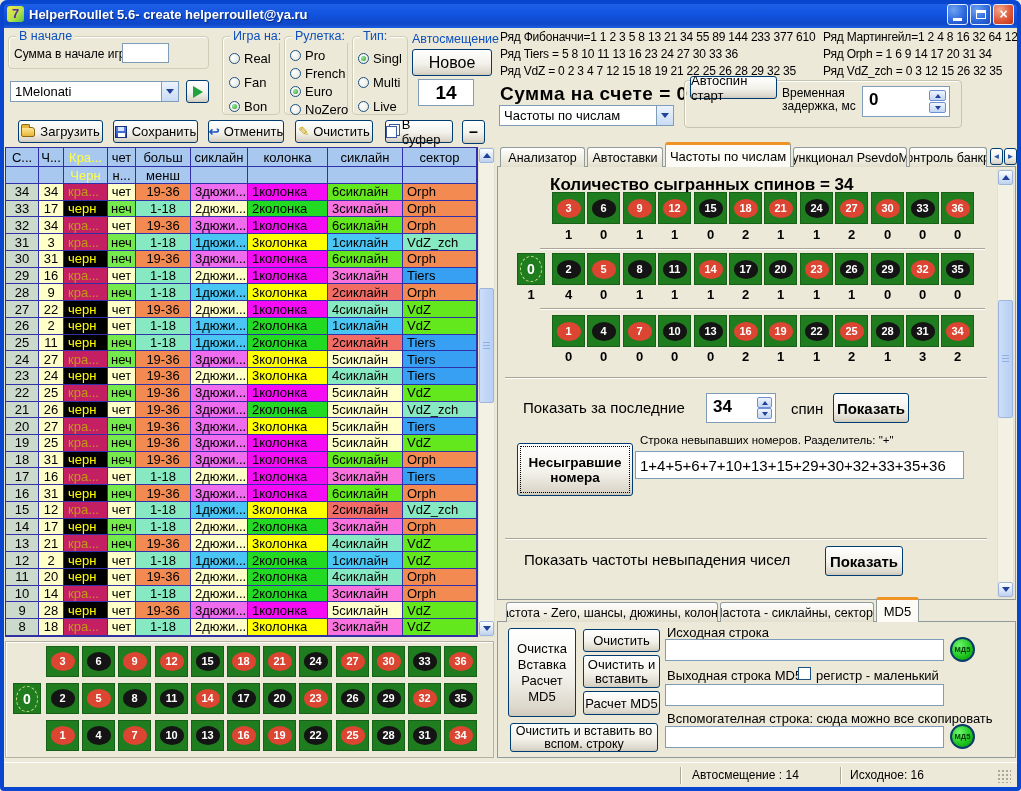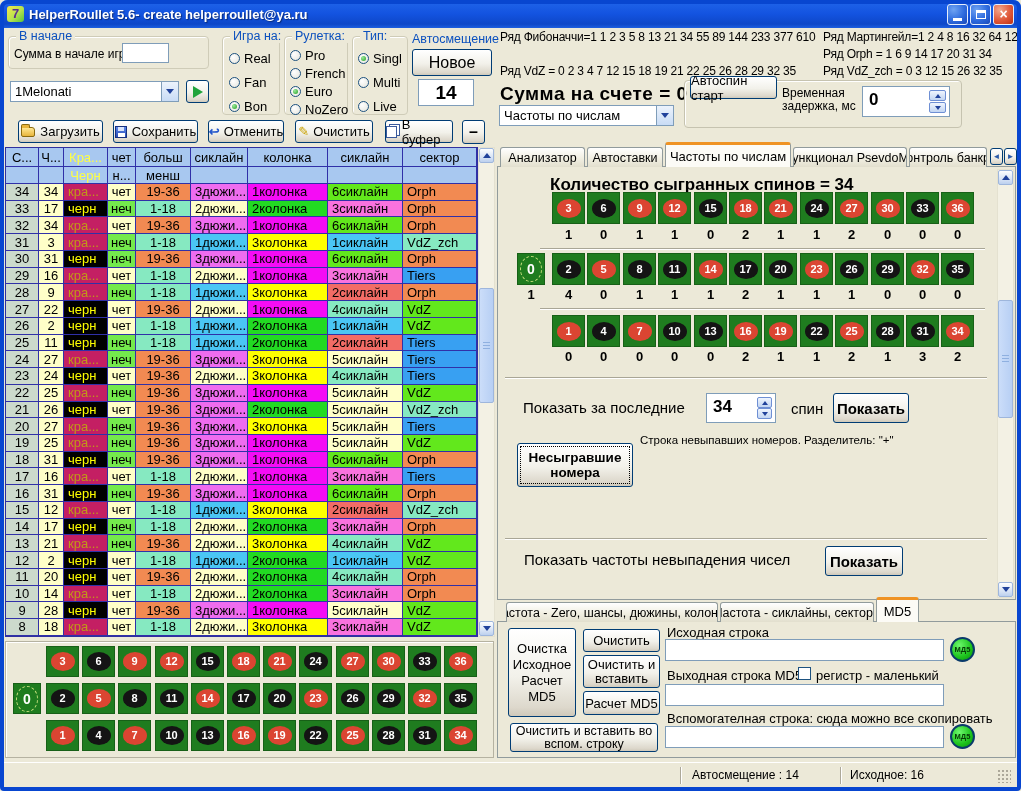--- a/index.html
+++ b/index.html
@@ -647,20 +647,21 @@
       </div>
       <div class="gcell" style="left: 438px; top: 78px; width: 33px; height: 31px;">
         <div class="chip red">34</div>
       </div>
       <div class="gcell" style="left: 7px; top: 41px; width: 28px; height: 31px;">
         <div class="zoval">0</div>
       </div>
     </div>
 
   <span class="infoline" style="left:500px;top:30px;width:322px">Ряд Фибоначчи=1 1 2 3 5 8 13 21 34 55 89 144 233 377 610</span>
+  <span class="infoline" style="left:500px;top:47px;width:322px">Ряд Tiers = 5 8 10 11 13 16 23 24 27 30 33 36</span>
   <span class="infoline" style="left:500px;top:64px;width:322px">Ряд VdZ = 0 2 3 4 7 12 15 18 19 21 22 25 26 28 29 32 35</span>
   <span class="infoline" style="left:823px;top:30px;width:194px">Ряд Мартингейл=1 2 4 8 16 32 64 128 256</span>
   <span class="infoline" style="left:823px;top:47px;width:194px">Ряд Orph = 1 6 9 14 17 20 31 34</span>
   <span class="infoline" style="left:823px;top:64px;width:194px">Ряд VdZ_zch = 0 3 12 15 26 32 35</span>
 
   <span class="bigsum" style="left:500px;top:83px">Сумма на счете = 0</span>
   <div class="combo" style="left:499px;top:105px;width:175px;height:21px">
     <span class="ctext">Частоты по числам</span>
     <span class="cbtn">
         <i class="arrdn"></i>
@@ -862,22 +863,23 @@
     <span class="sbt u" style="width:15px">
         <i class="arrup"></i>
       </span>
     <span class="sbt d" style="width:15px">
         <i class="arrdn"></i>
       </span>
   </div>
   <span class="slab" style="left:791px;top:400px;font-size:15px">спин</span>
   <div class="btn" style="left:833px;top:393px;width:76px;height:30px;font-weight:bold;font-size:15px">Показать</div>
 
-  <div class="btn" style="left:517px;top:443px;width:116px;height:44px;font-weight:bold;font-size:13.5px;outline:1px dotted #000;outline-offset:-4px;text-align:center;line-height:15px">Несыгравшие номера</div>
+  <div class="btn" style="left:517px;top:443px;width:116px;height:53px;font-weight:bold;font-size:13.5px;outline:1px dotted #000;outline-offset:-4px;text-align:center;line-height:15px">Несыгравшие номера</div>
   <span class="slab" style="left:640px;top:434px;font-size:11.5px">Строка невыпавших номеров. Разделитель: "+"</span>
+  <input class="inp" style="left: 635px; top: 451px; width: 329px; height: 28px; font-size: 15px;" value="1+4+5+6+7+10+13+15+29+30+32+33+35+36">
 
   <div class="groove" style="left:505px;top:538px;width:482px"></div>
   <span class="slab" style="left:524px;top:551px;font-size:15px">Показать частоты невыпадения чисел</span>
   <div class="btn" style="left:825px;top:546px;width:78px;height:30px;font-weight:bold;font-size:15px">Показать</div>
 
   <div class="sbtrack" style="left:997px;top:169px;width:17px;height:429px"></div>
   <div class="sbbtn" style="left:998px;top:170px">
       <i class="arrup"></i>
     </div>
   <div class="sbthumb" style="left:998px;top:300px;height:118px"></div>
@@ -893,21 +895,21 @@
         <div style="padding: 0px 2px;">Частота - сиклайны, сектора</div>
       </div>
       <div class="tab active" style="width: 43px;">
         <div style="padding: 0px 2px;">MD5</div>
       </div>
     </div>
   <div class="panel" style="left:497px;top:621px;width:519px;height:137px"></div>
 
   <div class="btn" style="left:508px;top:628px;width:68px;height:89px;flex-direction:column;line-height:16px;text-align:center">
     <span>Очистка</span>
-    <span>Исходное</span>
+    <span>Вставка</span>
     <span>Расчет MD5</span>
   </div>
   <div class="btn" style="left:583px;top:629px;width:77px;height:23px">Очистить</div>
   <div class="btn" style="left:583px;top:655px;width:77px;height:33px;line-height:14px;text-align:center">Очистить и вставить</div>
   <div class="btn" style="left:583px;top:691px;width:77px;height:24px">Расчет MD5</div>
   <div class="btn" style="left:510px;top:723px;width:148px;height:29px;line-height:13px;text-align:center;font-size:12.5px">Очистить и  вставить во вспом. строку</div>
 
   <span class="slab" style="left:667px;top:625px;font-size:13px">Исходная строка</span>
   <input class="inp" style="left: 665px; top: 639px; width: 279px; height: 22px;" value="">
   <span class="md5icon" style="left:950px;top:637px">МД5</span>

